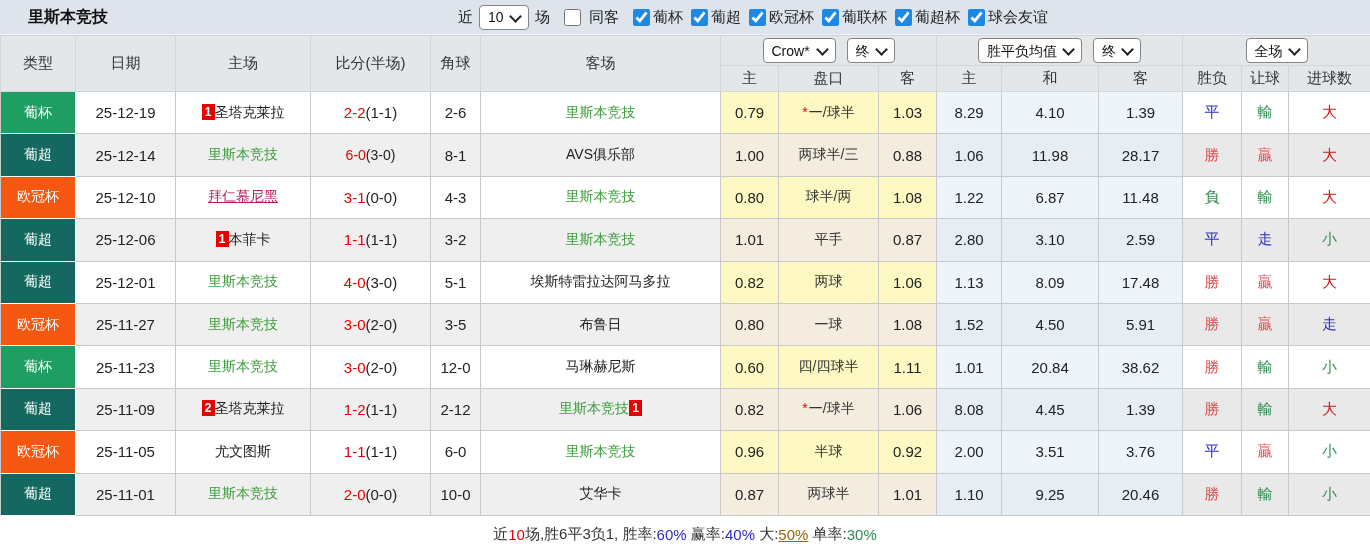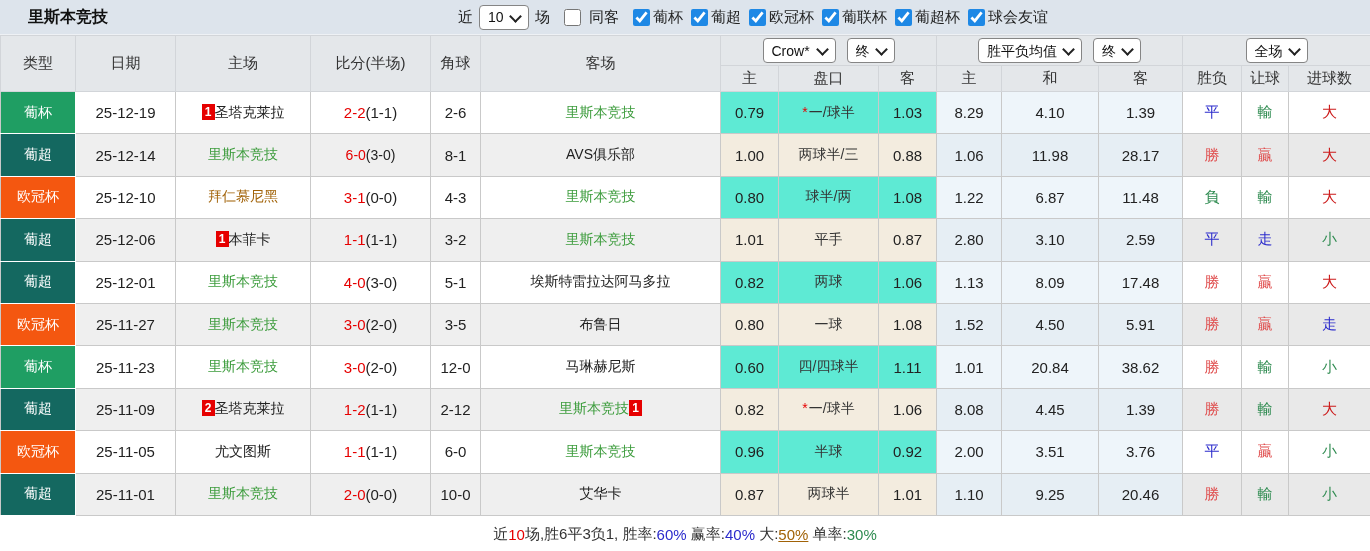--- a/index.html
+++ b/index.html
@@ -19,21 +19,21 @@
   .comps label span{margin-left:1px;}
 
   
   table{border-collapse:collapse;table-layout:fixed;width:1370px;}
   thead th,thead td{background:#e4e7ea;border:1px solid #d2d5d9;font-weight:normal;font-size:15px;color:#333;text-align:center;padding:0;}
   thead tr.r1{height:30px;}
   thead tr.r2{height:26px;}
   .selcell{display:flex;justify-content:center;align-items:flex-end;gap:11px;}
   tbody td{border:1px solid #c9c9c9;text-align:center;font-size:14px;color:#222;height:41.4px;padding:0;overflow:hidden;white-space:nowrap;}
   td.plain{background:#fff;}
-  td.ah{background:#5eead4;font-size:15px;}
+  td.ah{background:#fef9c3;font-size:15px;}
   td.eu{background:#eef5fa;font-size:15px;}
   td.res{background:#fff;font-size:15px;}
   tr.even td.plain{background:#efefef;}
   tr.even td.ah{background:#f3ecdf;}
   tr.even td.eu{background:#e6eef4;}
   tr.even td.res{background:#e9e9e9;}
   td.type{color:#fff;border-color:#fff;border-left:1px solid #c9c9c9;}
   td.date{font-size:15px;}
   .badge{display:inline-block;background:#e60000;color:#fff;font-size:12px;font-weight:bold;line-height:16px;height:16px;min-width:9px;padding:0 2px;vertical-align:1px;}
   .star{color:#e60000;margin-right:1px;}
@@ -191,21 +191,21 @@
         <td class="eu">1.06</td>
         <td class="eu">11.98</td>
         <td class="eu">28.17</td>
         <td class="res" style="color: rgb(224, 78, 78);">勝</td>
         <td class="res" style="color: rgb(224, 78, 78);">贏</td>
         <td class="res" style="color: rgb(204, 26, 26);">大</td>
       </tr>
       <tr>
         <td class="type" style="background: rgb(244, 87, 16);">欧冠杯</td>
         <td class="plain date">25-12-10</td>
-        <td class="plain"><span style="color: #a16207;">拜仁慕尼黑</span></td>
+        <td class="plain"><span style="color: #be185d; text-decoration: underline;">拜仁慕尼黑</span></td>
         <td class="plain" style="font-size: 15px;"><span style="color: rgb(230, 0, 0);">3-1</span><span style="color: rgb(34, 34, 34);">(0-0)</span></td>
         <td class="plain" style="font-size: 15px;">4-3</td>
         <td class="plain"><span style="color: rgb(60, 156, 60);">里斯本竞技</span></td>
         <td class="ah">0.80</td>
         <td class="ah" style="font-size: 14px;"><span style="color: rgb(51, 51, 51);">球半/两</span></td>
         <td class="ah">1.08</td>
         <td class="eu">1.22</td>
         <td class="eu">6.87</td>
         <td class="eu">11.48</td>
         <td class="res" style="color: rgb(46, 139, 80);">負</td>

